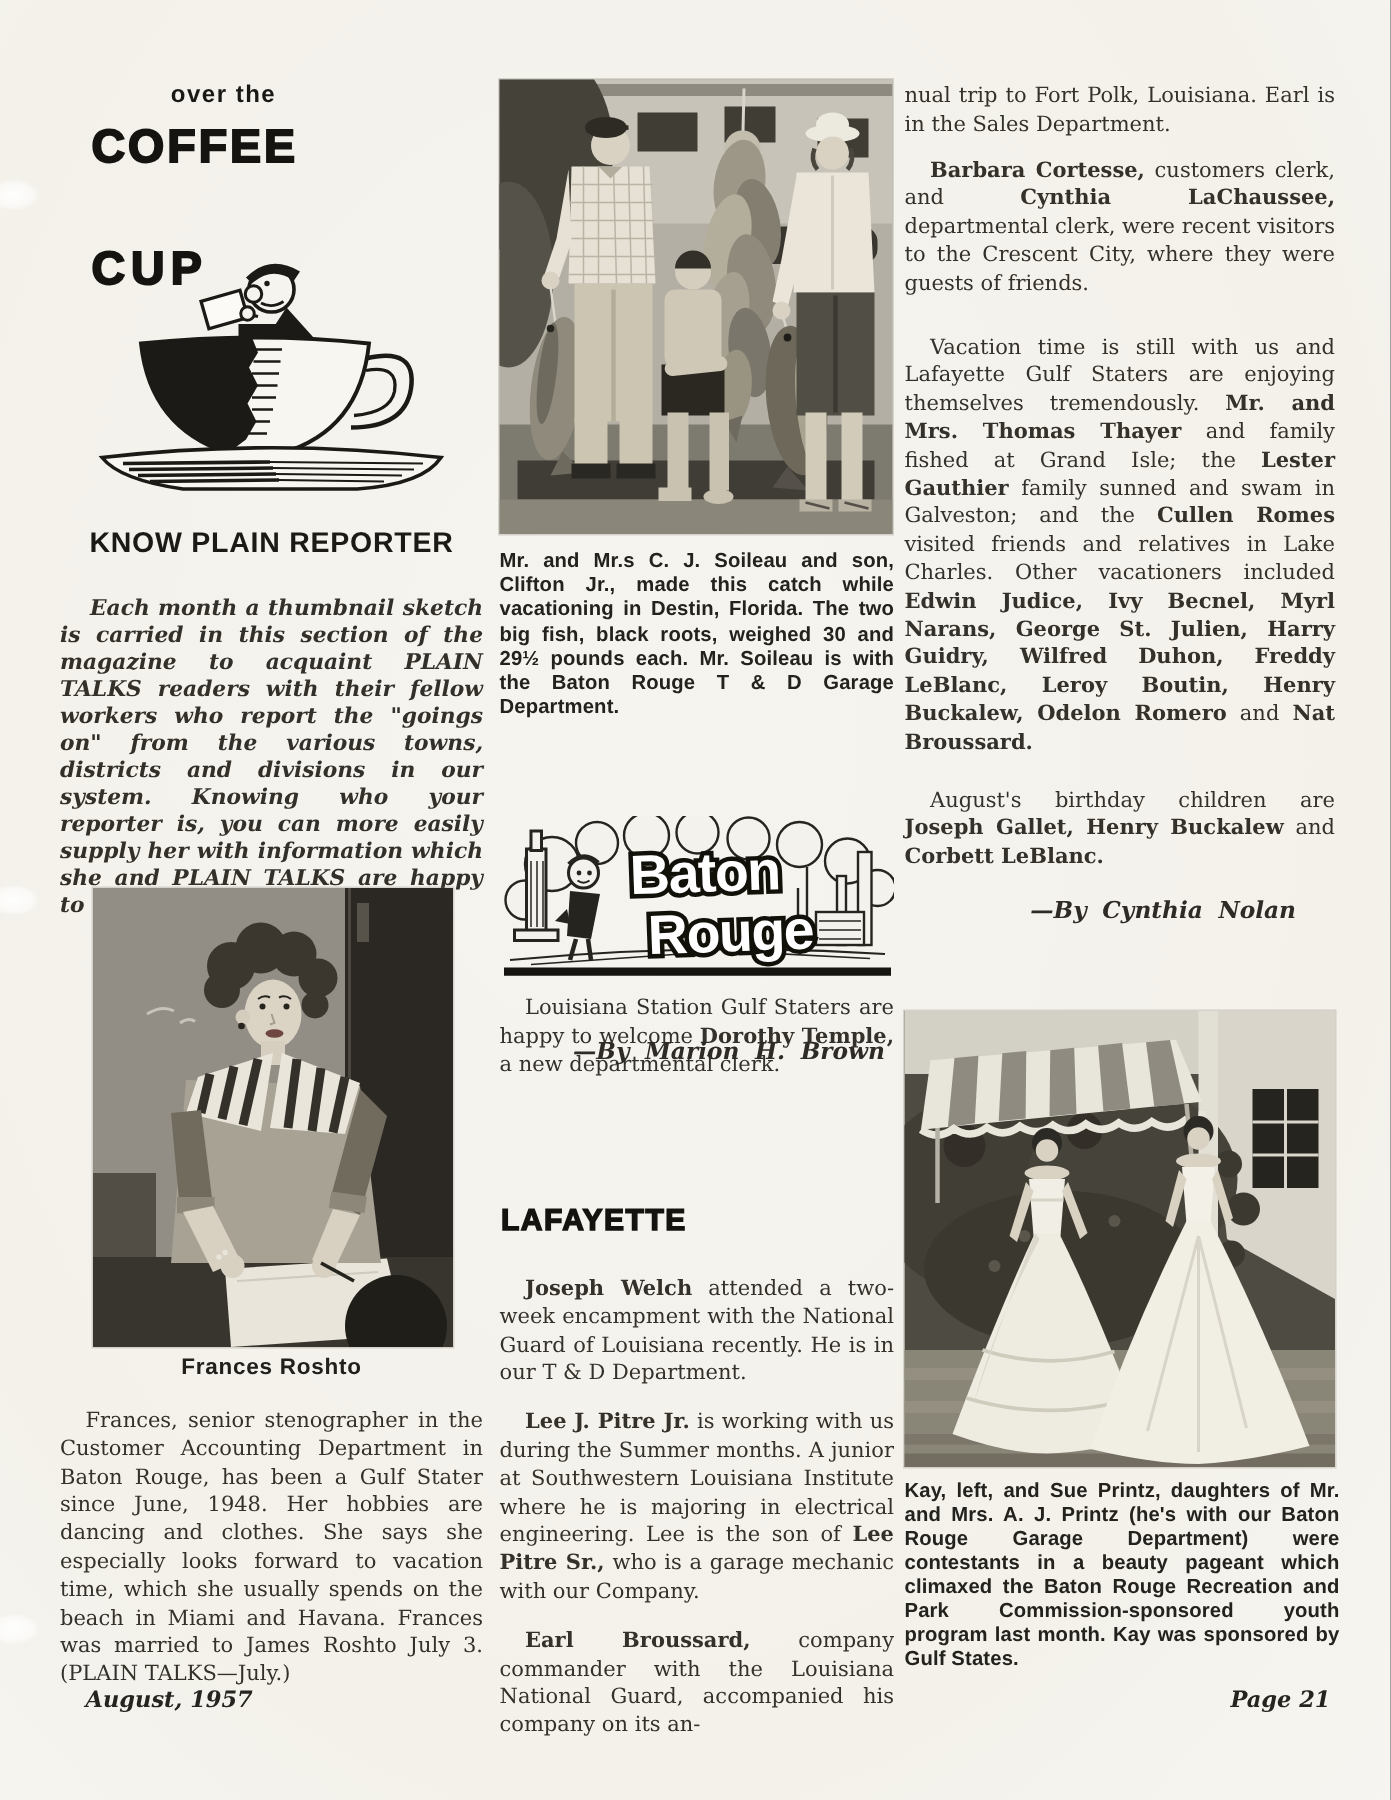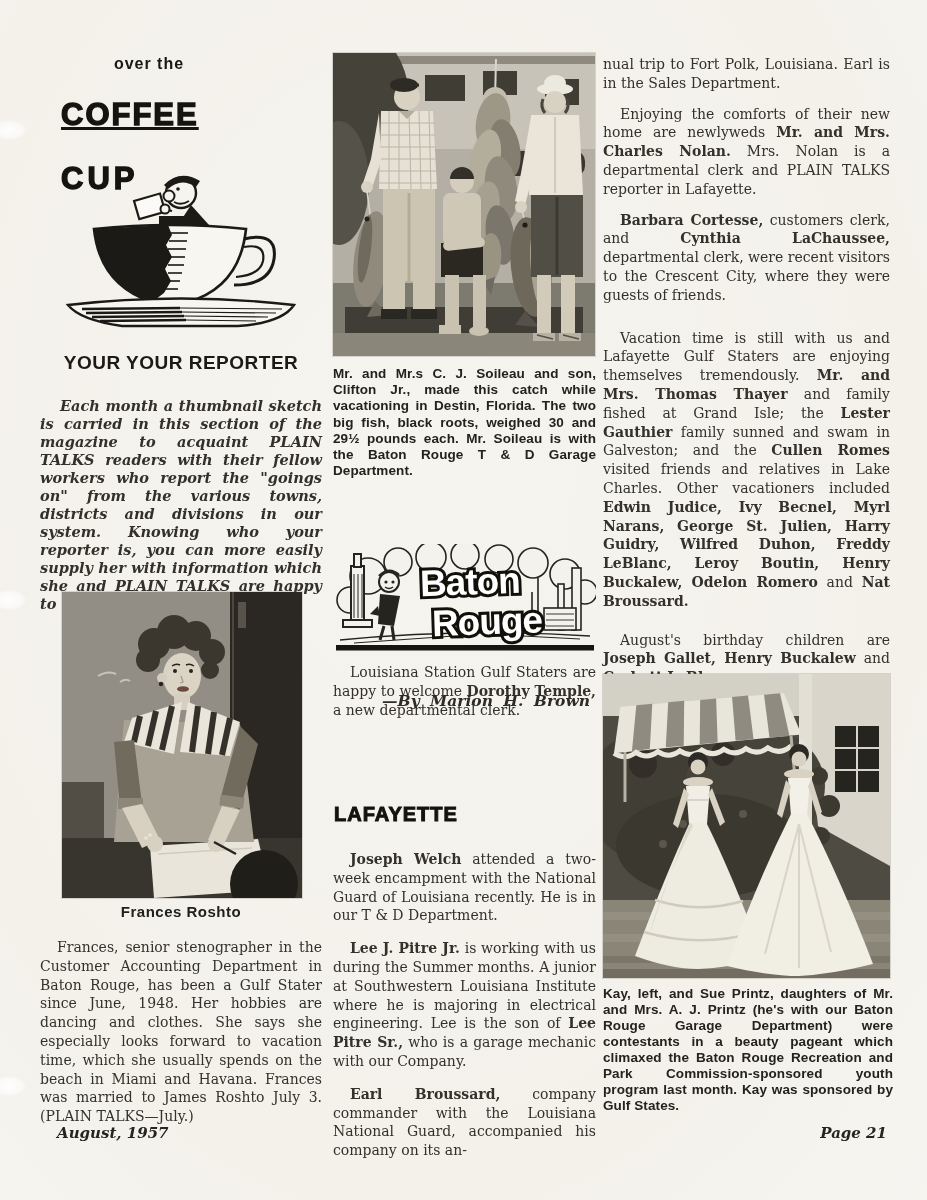--- a/index.html
+++ b/index.html
@@ -9,21 +9,21 @@
     overflow:hidden;color:#2c2a25;
     font-family:"DejaVu Serif", serif;
   }
   .punch{position:absolute;left:-8px;width:34px;height:20px;border-radius:50%;
     background:radial-gradient(ellipse, rgba(255,255,255,.95) 0%, rgba(255,255,255,.55) 55%, rgba(255,255,255,0) 75%);}
   .masthead-over{position:absolute;left:96px;top:55px;width:106px;text-align:center;
     font-family:"Liberation Sans",sans-serif;font-weight:bold;font-size:16px;letter-spacing:1px;color:#191815;}
   .masthead-big{position:absolute;left:61px;line-height:1;color:#151410;
     font-family:"Liberation Sans",sans-serif;font-weight:bold;font-size:31px;letter-spacing:2px;
     -webkit-text-stroke:1.4px #151410;}
-  .masthead-coffee{top:99px;text-decoration:underline;}
+  .masthead-coffee{top:82px;}
   .masthead-cup{top:163px;letter-spacing:4px;}
   .know-heading{position:absolute;left:40px;top:352px;width:282px;text-align:center;
     font-family:"Liberation Sans",sans-serif;font-weight:bold;font-size:19px;letter-spacing:.5px;color:#1b1a16;}
   .intro{position:absolute;left:40px;top:397px;width:282px;
     font-size:14.5px;line-height:18px;font-style:italic;font-weight:bold;color:#33302a;
     text-align:justify;text-indent:20px;}
   .body-text{font-size:14px;line-height:18.8px;color:#34312b;text-align:justify;margin:0;}
   .body-text.ind{text-indent:17px;}
   .caption-sans{font-family:"Liberation Sans",sans-serif;font-weight:bold;color:#23221d;
     font-size:13.5px;line-height:16.2px;text-align:justify;letter-spacing:.1px;}
@@ -95,21 +95,21 @@
       </g>
       <g stroke="#1b1a16" stroke-width="1.2">
         <line x1="120" y1="143" x2="222" y2="144"></line>
           <line x1="122" y1="147" x2="216" y2="148"></line>
         <line x1="124" y1="151" x2="208" y2="152"></line>
           <line x1="126" y1="155" x2="196" y2="156"></line>
       </g>
     </svg>
   </div>
 
-  <div class="know-heading">YOUR YOUR REPORTER</div>
+  <div class="know-heading">KNOW PLAIN REPORTER</div>
 
   <p class="intro">Each month a thumbnail sketch is carried in this section of the magazine to acquaint PLAIN TALKS readers with their fellow workers who report the "goings on" from the various towns, districts and divisions in our system. Knowing who your reporter is, you can more easily supply her with information which she and PLAIN TALKS are happy to have.</p>
 
   <div class="photo" style="left:62px;top:592px;width:240px;height:306px;">
     <svg viewBox="0 0 240 306" preserveAspectRatio="none">
       <rect width="240" height="306" fill="#928e85"></rect>
       <rect x="168" width="72" height="306" fill="#2b2823"></rect>
       <line x1="171" y1="0" x2="171" y2="306" stroke="#4c4840" stroke-width="2"></line>
       <rect x="176" y="10" width="8" height="26" fill="#57534a"></rect>
       <path d="M36,84 q10,-6 18,-2 M58,90 q6,-4 10,-1" stroke="#c7c3b8" stroke-width="2" fill="none"></path>
@@ -329,21 +329,20 @@
   <div class="section-heading" style="position:absolute;left:334px;top:803px;">LAFAYETTE</div>
 
   <div class="flow" style="position:absolute;left:333px;top:850px;width:263px;">
     <p class="body-text ind" style="margin-bottom:14px"><span class="b">Joseph Welch</span><span> attended a two-week encampment with the National Guard of Louisiana recently. He is in our T &amp; D Department.</span></p>
     <p class="body-text ind" style="margin-bottom:14px"><span class="b">Lee J. Pitre Jr.</span><span> is working with us during the Summer months. A junior at Southwestern Louisiana Institute where he is majoring in electrical engineering. Lee is the son of </span><span class="b">Lee Pitre Sr.,</span><span> who is a garage mechanic with our Company.</span></p>
     <p class="body-text ind"><span class="b">Earl Broussard,</span><span> company commander with the Louisiana National Guard, accompanied his company on its an-</span></p>
   </div>
 
   <div class="flow" style="position:absolute;left:603px;top:55px;width:287px;">
     <p class="body-text" style="margin-bottom:12px">nual trip to Fort Polk, Louisiana. Earl is in the Sales Department.</p>
-    <p class="body-text ind" style="margin-bottom:12px"><span>Enjoying the comforts of their new home are newlyweds </span><span class="b">Mr. and Mrs. Charles Nolan.</span><span> Mrs. Nolan is a departmental clerk and PLAIN TALKS reporter in Lafayette.</span></p>
     <p class="body-text ind" style="margin-bottom:24px"><span class="b">Barbara Cortesse,</span><span> customers clerk, and </span><span class="b">Cynthia LaChaussee,</span><span> departmental clerk, were recent visitors to the Crescent City, where they were guests of friends.</span></p>
     <p class="body-text ind" style="margin-bottom:20px"><span>Vacation time is still with us and Lafayette Gulf Staters are enjoying themselves tremendously. </span><span class="b">Mr. and Mrs. Thomas Thayer</span><span> and family fished at Grand Isle; the </span><span class="b">Lester Gauthier</span><span> family sunned and swam in Galveston; and the </span><span class="b">Cullen Romes</span><span> visited friends and relatives in Lake Charles. Other vacationers included </span><span class="b">Edwin Judice, Ivy Becnel, Myrl Narans, George St. Julien, Harry Guidry, Wilfred Duhon, Freddy LeBlanc, Leroy Boutin, Henry Buckalew, Odelon Romero</span><span> and </span><span class="b">Nat Broussard.</span></p>
     <p class="body-text ind"><span>August's birthday children are </span><span class="b">Joseph Gallet, Henry Buckalew</span><span> and </span><span class="b">Corbett LeBlanc.</span></p>
     <div class="byline" style="margin-top:16px;padding-right:26px;">—By Cynthia Nolan</div>
   </div>
 
   <div class="photo" style="left:603px;top:674px;width:287px;height:304px;">
     <svg viewBox="0 0 287 304" preserveAspectRatio="none">
       <rect width="287" height="304" fill="#4e4b42"></rect>
       <rect width="287" height="42" fill="#d3d0c6"></rect>

